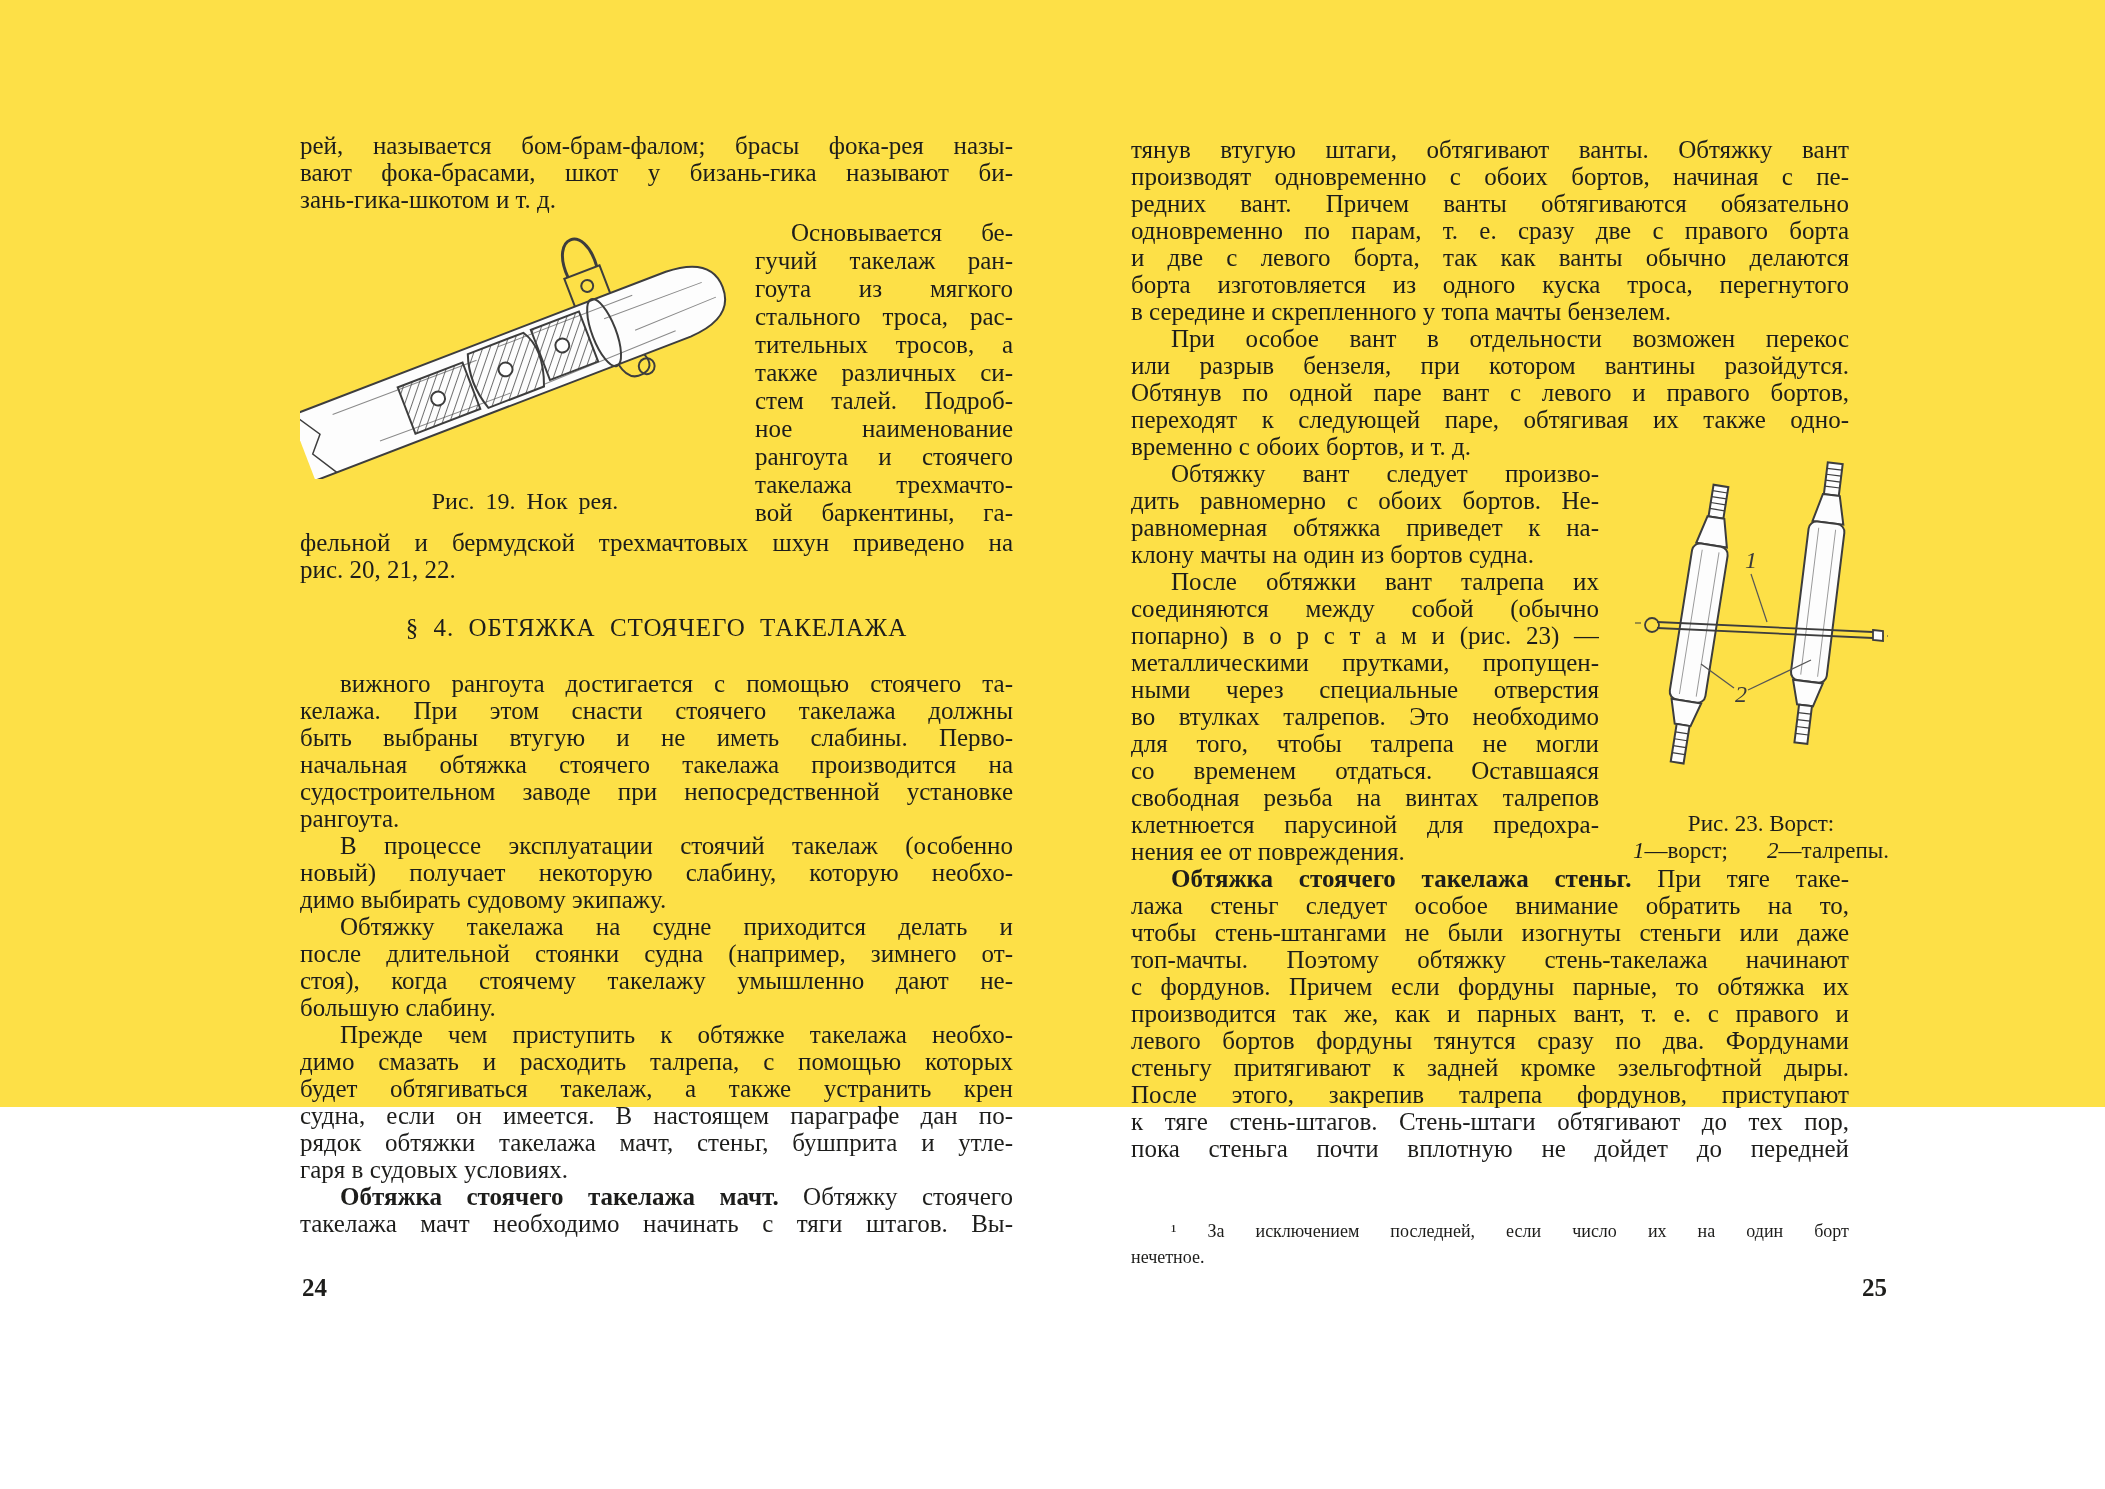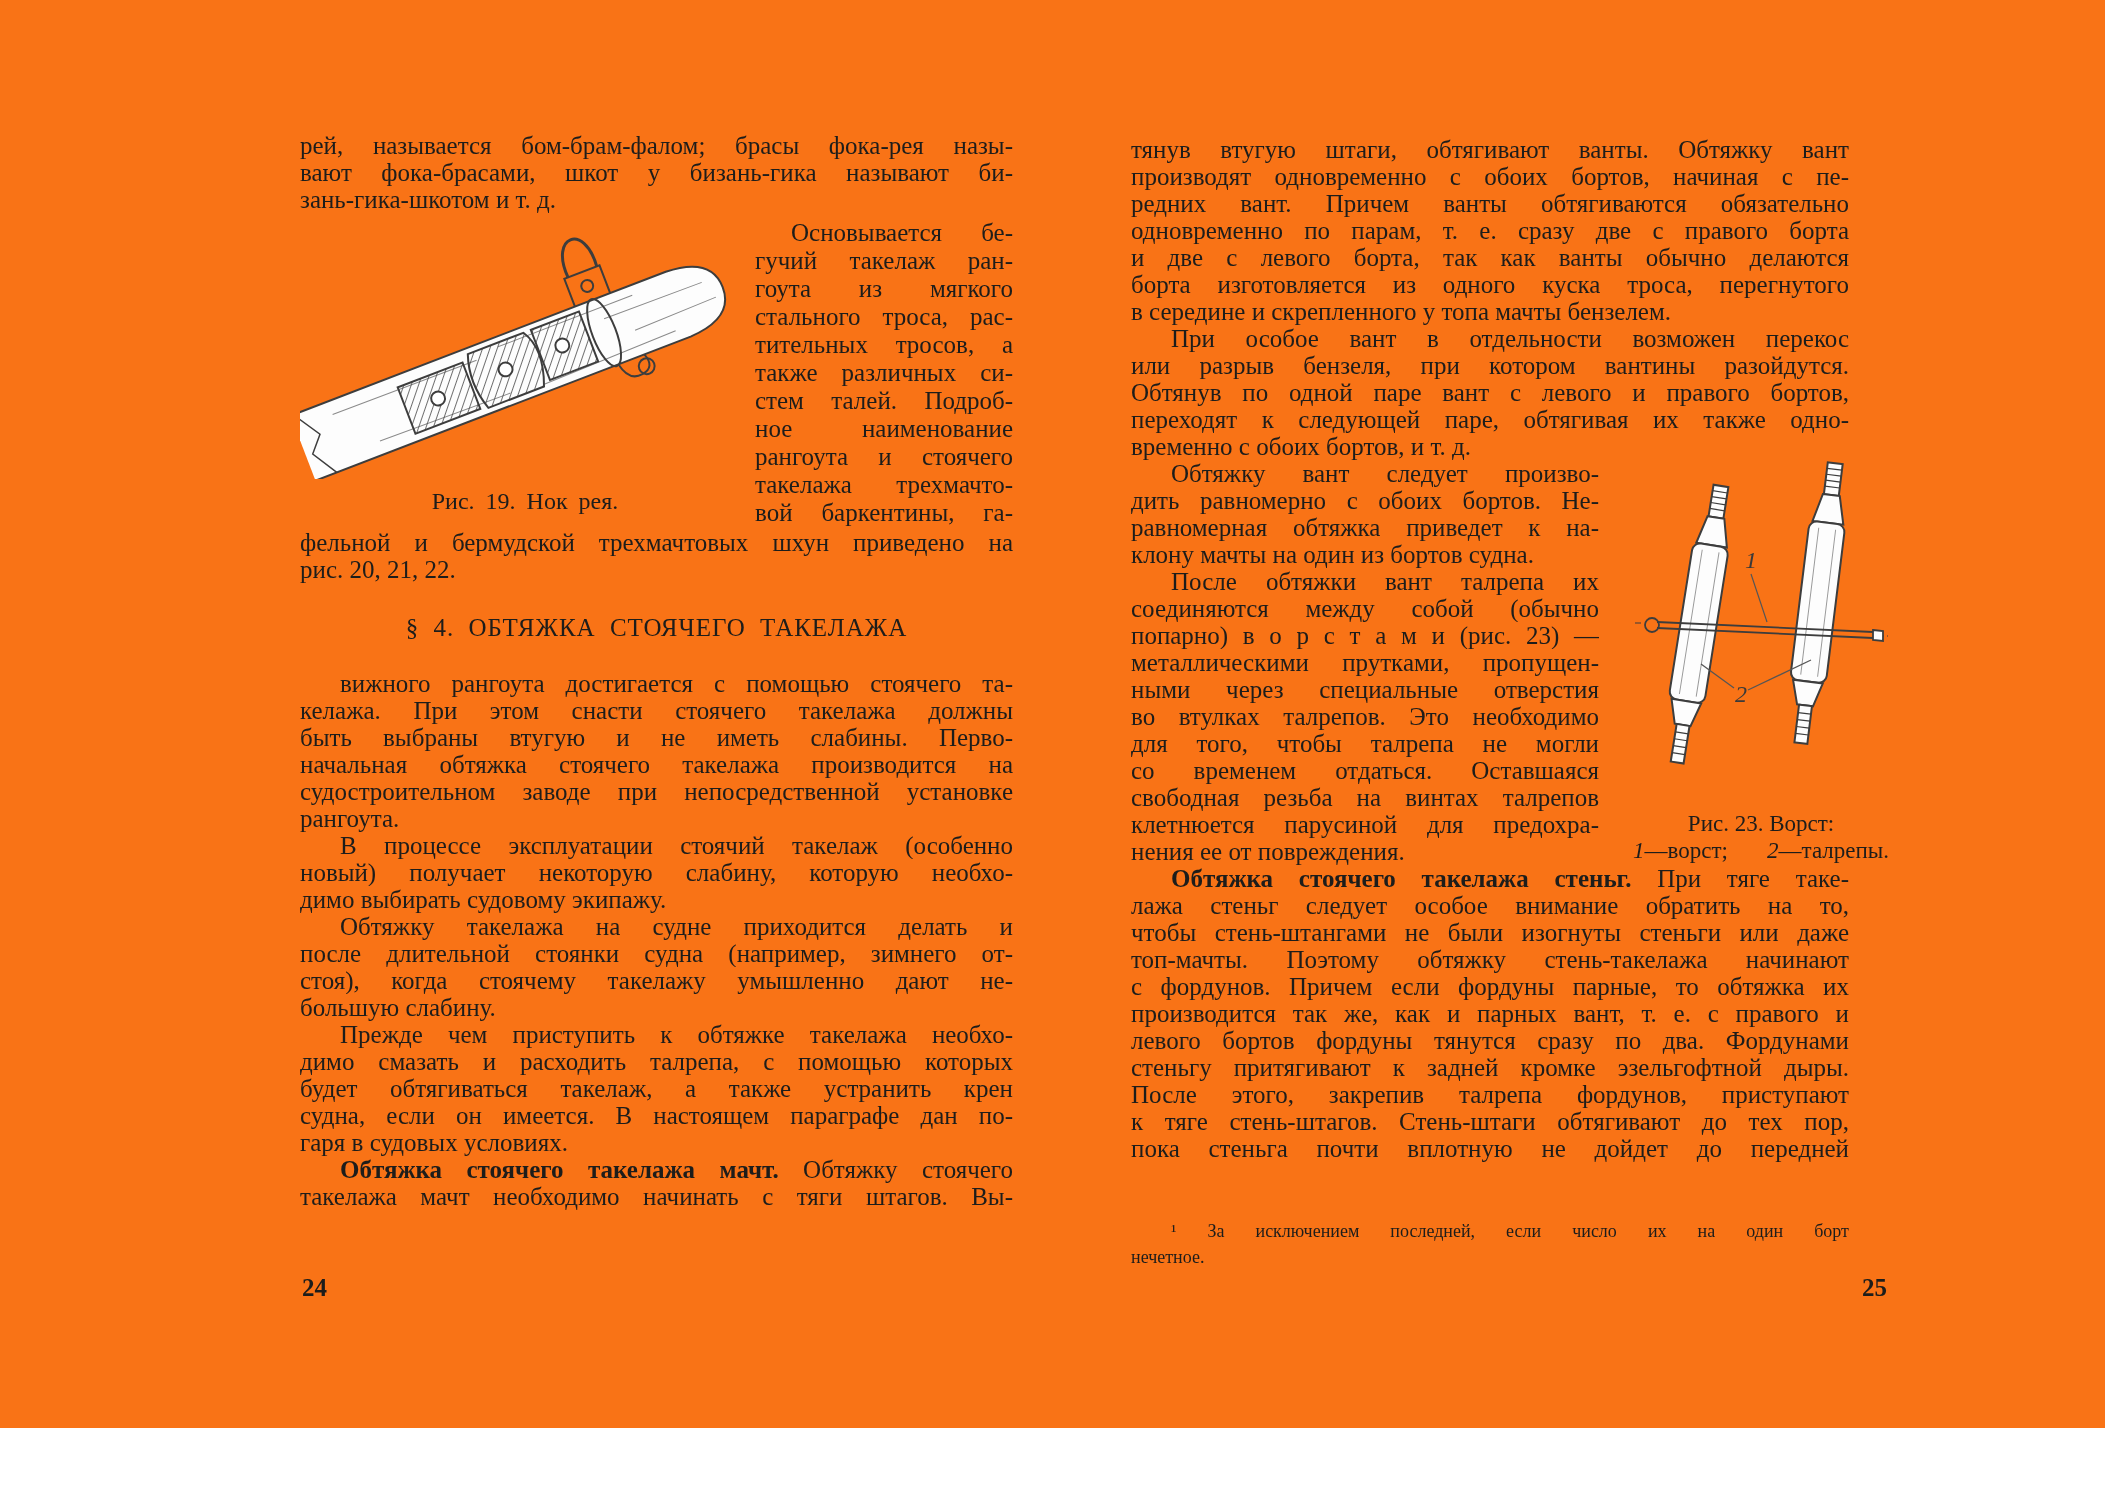--- a/index.html
+++ b/index.html
@@ -2,21 +2,21 @@
 <html><head>
 <meta charset="utf-8">
 <style>
   html,body{margin:0;padding:0;}
   body{
     width:2105px;height:1489px;overflow:hidden;
     background:#ffffff;
     font-family:"Liberation Serif","DejaVu Serif",serif;
     color:#1d1d1b;
   }
-  .sheet{position:relative;width:2105px;height:1428px;background:#f97316;}
+  .sheet{position:relative;width:2105px;height:1107px;background:#fde047;}
   .col{position:absolute;font-size:25px;}
   .col-left{left:300px;top:132px;width:713px;}
   .col-right{left:1131px;top:136px;width:718px;}
 
   .line{
     text-align:justify;text-align-last:justify;
     height:27px;line-height:27px;overflow:hidden;
     white-space:normal;
   }
   .para > .line:last-child{text-align-last:left;}
@@ -142,20 +142,21 @@
           <div class="line">Обтяжку такелажа на судне приходится делать и</div>
           <div class="line">после длительной стоянки судна (например, зимнего от-</div>
           <div class="line">стоя), когда стоячему такелажу умышленно дают не-</div>
           <div class="line">большую слабину.</div>
         </div>
       <div class="para indent">
           <div class="line">Прежде чем приступить к обтяжке такелажа необхо-</div>
           <div class="line">димо смазать и расходить талрепа, с помощью которых</div>
           <div class="line">будет обтягиваться такелаж, а также устранить крен</div>
           <div class="line">судна, если он имеется. В настоящем параграфе дан по-</div>
+          <div class="line">рядок обтяжки такелажа мачт, стеньг, бушприта и утле-</div>
           <div class="line">гаря в судовых условиях.</div>
         </div>
       <div class="para indent openend">
           <div class="line"><span class="b">Обтяжка стоячего такелажа мачт.</span><span> Обтяжку стоячего</span></div>
           <div class="line">такелажа мачт необходимо начинать с тяги штагов. Вы-</div>
         </div>
     </div>
 
     <div class="pagenum pagenum-left">24</div>
   </section>

